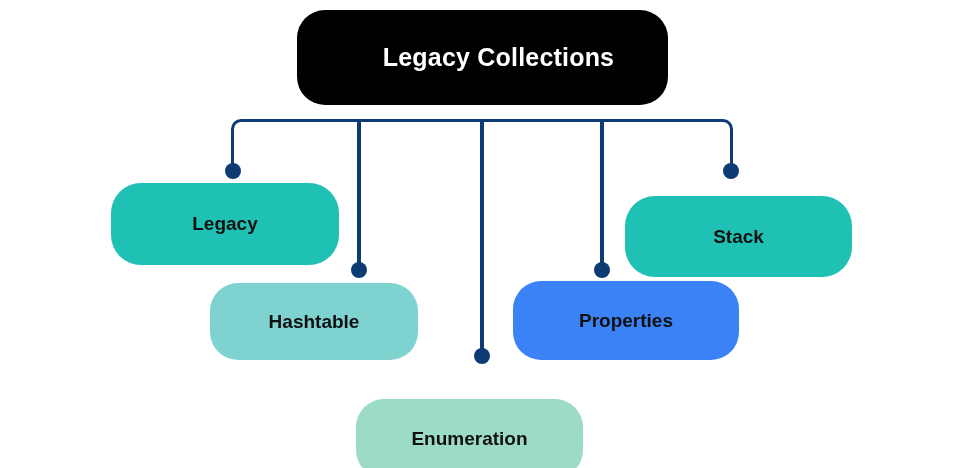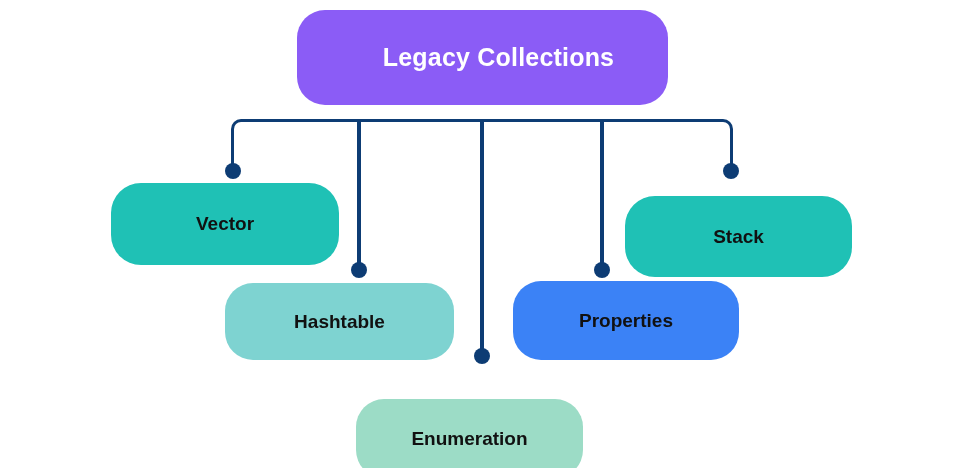--- a/index.html
+++ b/index.html
@@ -37,21 +37,21 @@
   }
   .child-node {
     border-radius: 30px;
   }
   .child-node .node-label {
     color: #111111;
     font-size: 19px;
     font-weight: bold;
   }
   .node-vector      { left: 111px; top: 183px; width: 228px; height: 82px; }
-  .node-hashtable   { left: 225px; top: 283px; width: 229px; height: 77px; border-radius: 28px; }
+  .node-hashtable   { left: 210px; top: 283px; width: 208px; height: 77px; border-radius: 28px; }
   .node-enumeration { left: 356px; top: 378px; width: 227px; height: 79px; border-radius: 28px; margin-top: 21px; }
   .node-properties  { left: 513px; top: 281px; width: 226px; height: 79px; border-radius: 28px; }
   .node-stack       { left: 625px; top: 196px; width: 227px; height: 81px; }
 
   
   .connector-bus {
     position: absolute;
     left: 231px;
     top: 119px;
     width: 502px;
@@ -81,38 +81,38 @@
   .dot-hashtable   { left: 351px; top: 262px; }
   .dot-enumeration { left: 474px; top: 348px; }
   .dot-properties  { left: 594px; top: 262px; }
   .dot-stack       { left: 723px; top: 163px; }
 </style>
 </head>
 <body>
 
 <div class="canvas">
 
-  <div class="node root-node" style="background-color: #8b5cf6; padding-left: 32px;">
+  <div class="node root-node" style="background-color: #000000; padding-left: 32px;">
     <span class="node-label" style="color: rgb(255, 255, 255);">Legacy Collections</span>
   </div>
 
   <div class="connector-bus" style="border-color: rgb(13, 60, 116);"></div>
 
   <div class="connector-drop drop-hashtable" style="background-color: rgb(13, 60, 116);"></div>
   <div class="connector-drop drop-enumeration" style="background-color: rgb(13, 60, 116);"></div>
   <div class="connector-drop drop-properties" style="background-color: rgb(13, 60, 116);"></div>
 
   <div class="connector-dot dot-vector" style="background-color: rgb(13, 60, 116);"></div>
   <div class="connector-dot dot-hashtable" style="background-color: rgb(13, 60, 116);"></div>
   <div class="connector-dot dot-enumeration" style="background-color: rgb(13, 60, 116);"></div>
   <div class="connector-dot dot-properties" style="background-color: rgb(13, 60, 116);"></div>
   <div class="connector-dot dot-stack" style="background-color: rgb(13, 60, 116);"></div>
 
   <div class="node child-node node-vector" style="background-color: rgb(31, 193, 181);">
-    <span class="node-label" style="color: rgb(17, 17, 17);">Vector</span>
+    <span class="node-label" style="color: rgb(17, 17, 17);">Legacy</span>
   </div>
 
   <div class="node child-node node-hashtable" style="background-color: rgb(126, 211, 209);">
     <span class="node-label" style="color: rgb(17, 17, 17);">Hashtable</span>
   </div>
 
   <div class="node child-node node-enumeration" style="background-color: rgb(156, 220, 198);">
     <span class="node-label" style="color: rgb(17, 17, 17);">Enumeration</span>
   </div>
 

